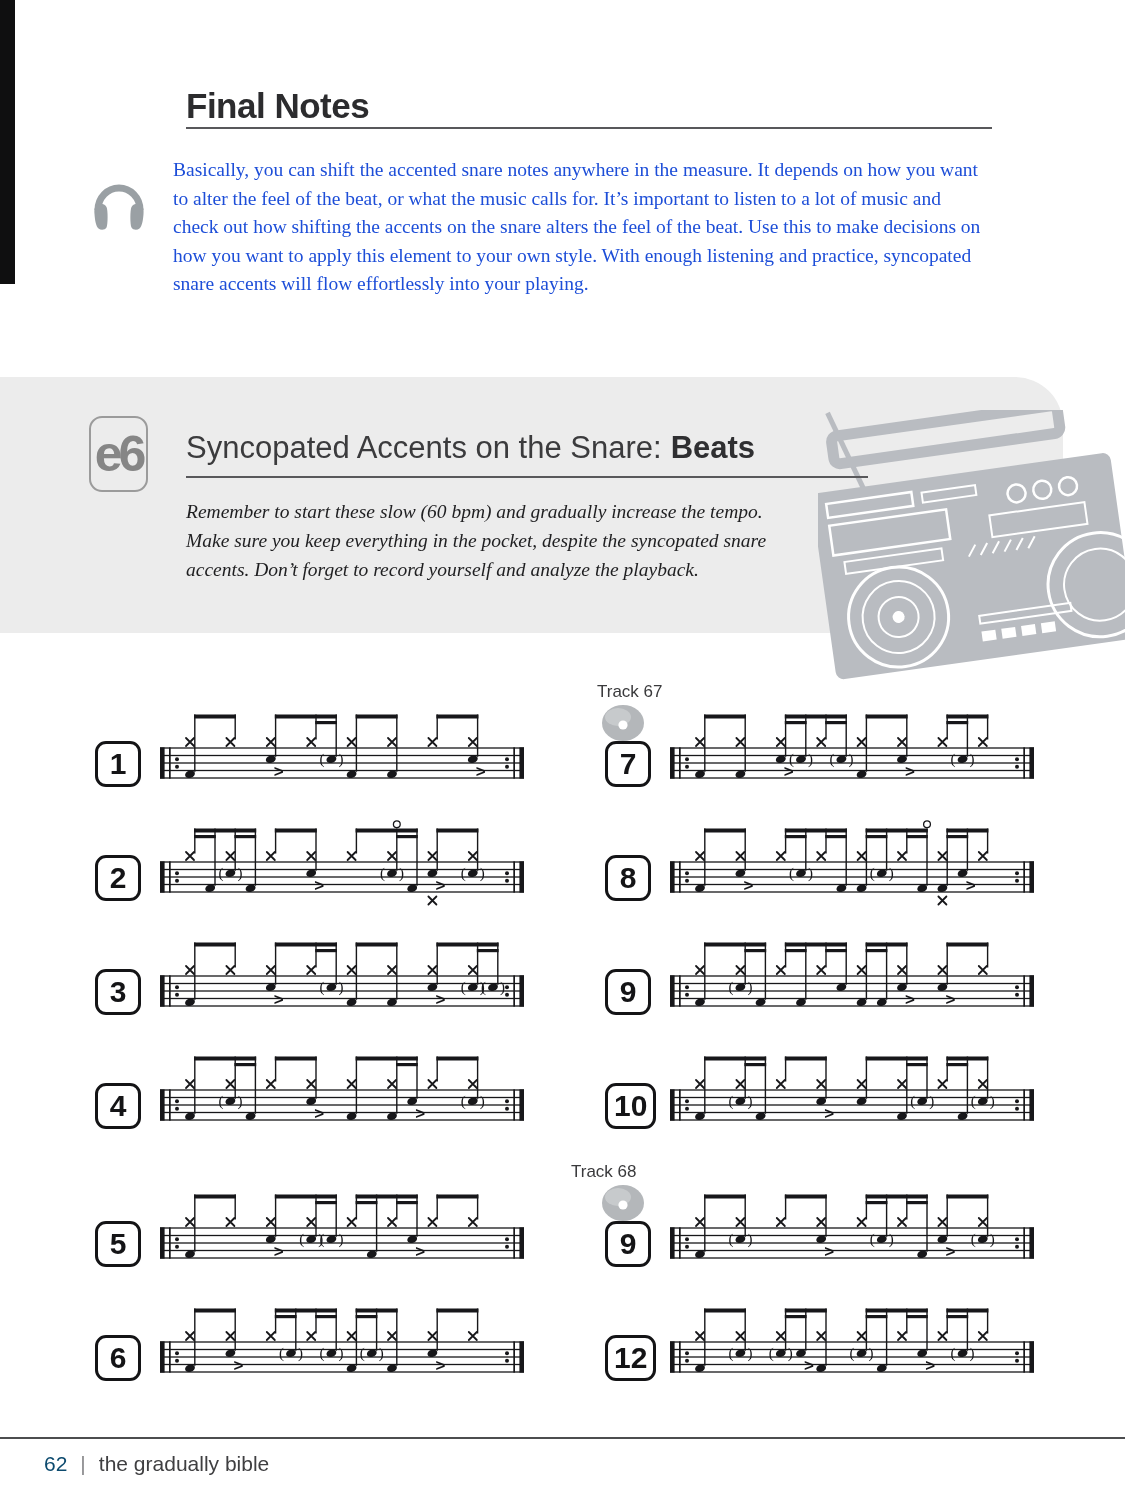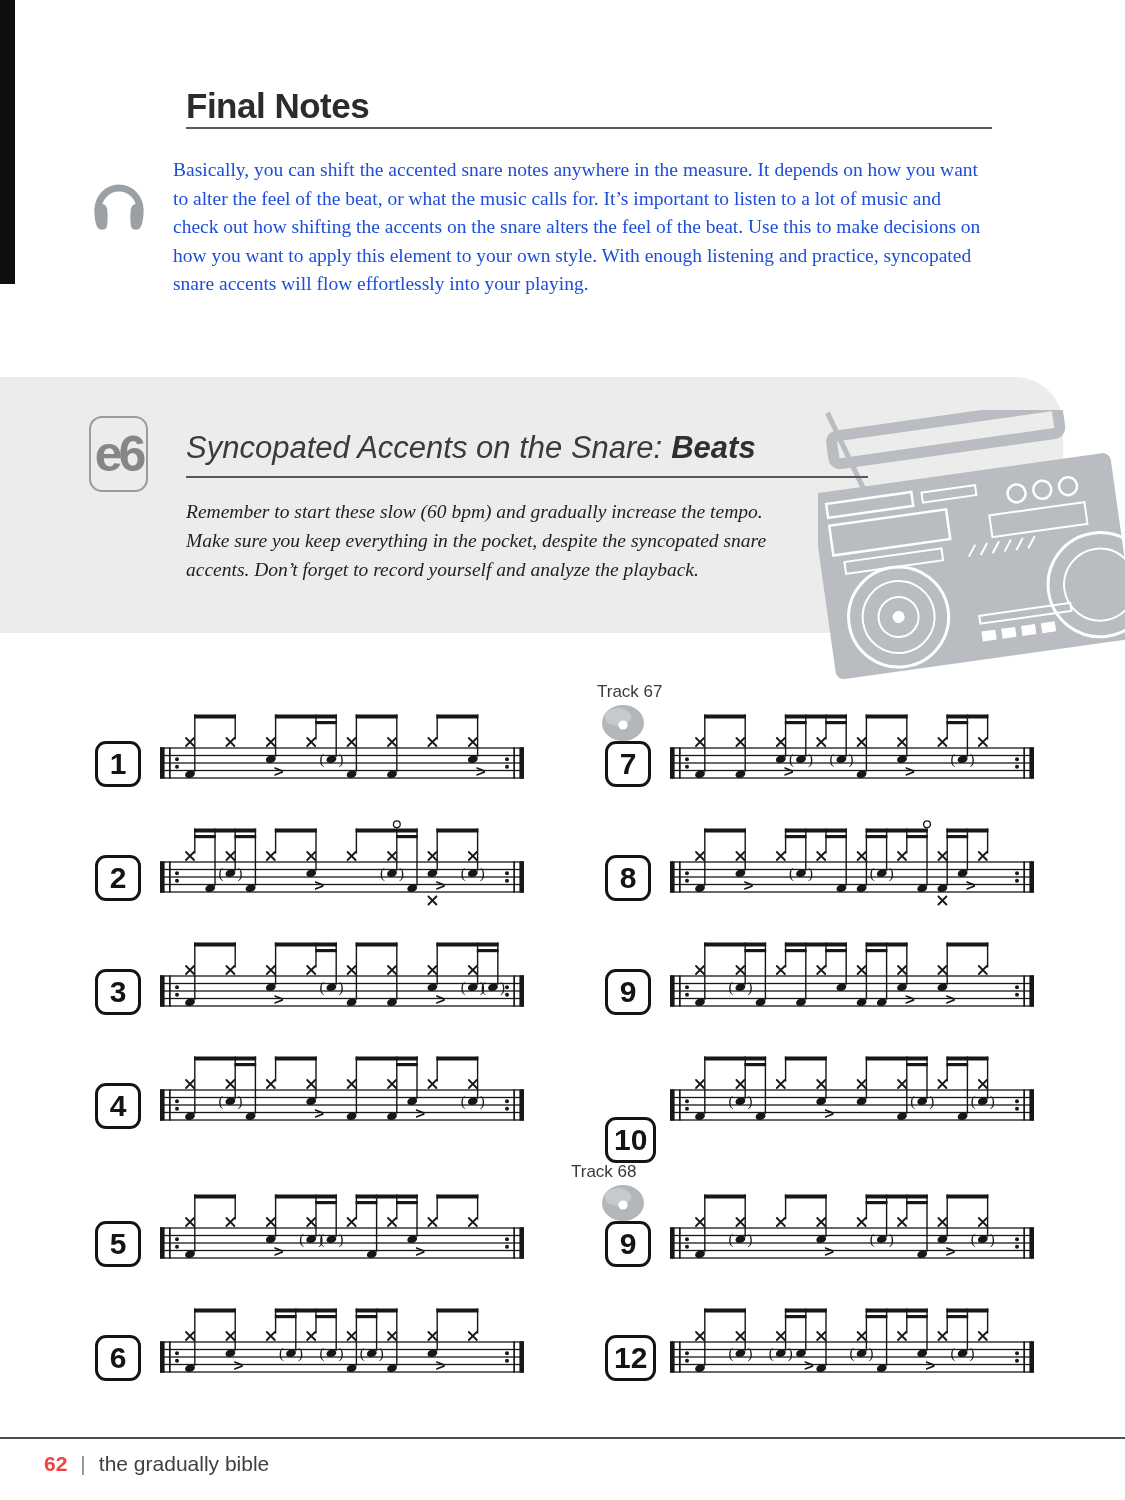--- a/index.html
+++ b/index.html
@@ -13,39 +13,39 @@
   .headphones{position:absolute;left:92px;top:170px;}
   .fn-body{position:absolute;left:173px;top:156px;width:812px;
            font-family:"Liberation Serif",serif;font-size:19.5px;line-height:28.6px;color:#1d4ed8;}
   
   .panel{position:absolute;left:0;top:377px;width:1063px;height:256px;background:#ececec;
          border-radius:0 48px 48px 0;}
   .e6-badge{position:absolute;left:89px;top:416px;width:59px;height:76px;box-sizing:border-box;
             border:2.5px solid #9b9b9b;border-radius:13px;overflow:hidden;
             display:flex;align-items:center;justify-content:center;
             font-size:50px;font-weight:800;color:#868686;letter-spacing:-4px;line-height:56px;}
-  .ex-title{position:absolute;left:186px;top:430px;font-size:31px;font-weight:400;color:#3b3b3d;font-style:italic;}
+  .ex-title{position:absolute;left:186px;top:430px;font-size:31px;font-weight:400;color:#3b3b3d;}
   .ex-title b{margin-left:9px;font-weight:700;color:#2f2f31;}
   .ex-rule{position:absolute;left:186px;top:476px;width:682px;height:2px;background:#58585b;}
   .ex-body{position:absolute;left:186px;top:497px;width:600px;
            font-family:"Liberation Serif",serif;font-size:19.5px;line-height:29px;color:#1f1f21;font-style:italic;}
   .boombox{position:absolute;left:818px;top:410px;width:310px;height:280px;}
   
   .sheet{position:absolute;left:0;top:0;width:100%;height:100%;}
   .num-badge{position:absolute;height:46px;min-width:46px;box-sizing:border-box;padding:0 6px;
              border:3.5px solid #141416;border-radius:11px;background:#fff;
              display:flex;align-items:center;justify-content:center;
              font-size:30px;font-weight:700;color:#141416;}
   .track-label{position:absolute;font-size:17px;color:#3a3a3c;}
   .staff-svg{position:absolute;}
   .cd-icon{position:absolute;}
   
   .footer-rule{position:absolute;left:0;top:1437px;width:1125px;height:2px;background:#4c4d4f;}
   .footer-text{position:absolute;left:44px;top:1452px;font-size:21px;color:#3f3f41;}
-  .footer-text .pg{font-weight:700;color:#ef4444;}
+  .footer-text .pg{font-weight:400;color:#0c4a6e;}
   .footer-text .sep{color:#8a8a8c;margin:0 13px;font-weight:300;}
 </style>
 </head>
 <body>
 
 <div class="page">
 
   <div class="edge-tab"></div>
 
   <div class="fn-title">Final Notes</div>
@@ -608,21 +608,21 @@
           <ellipse cx="205.6" cy="68.25" rx="5" ry="3.6" fill="#17171a" transform="rotate(-16 205.6 68.25)"></ellipse>
           <ellipse cx="225.79999999999998" cy="68.25" rx="5" ry="3.6" fill="#17171a" transform="rotate(-16 225.79999999999998 68.25)"></ellipse>
           <path d="M242,32 L250,40 M242,40 L250,32" stroke="#17171a" stroke-width="1.8" fill="none" stroke-linecap="round"></path>
           <ellipse cx="246" cy="53.25" rx="5" ry="3.6" fill="#17171a" transform="rotate(-16 246 53.25)"></ellipse>
           <text x="254" y="71" font-size="17" font-weight="700" font-family="&quot;Liberation Sans&quot;,sans-serif" fill="#17171a" text-anchor="middle">&gt;</text>
           <path d="M282.4,32 L290.4,40 M282.4,40 L290.4,32" stroke="#17171a" stroke-width="1.8" fill="none" stroke-linecap="round"></path>
           <ellipse cx="286.4" cy="53.25" rx="5" ry="3.6" fill="#17171a" transform="rotate(-16 286.4 53.25)"></ellipse>
           <text x="294.4" y="71" font-size="17" font-weight="700" font-family="&quot;Liberation Sans&quot;,sans-serif" fill="#17171a" text-anchor="middle">&gt;</text>
           <path d="M322.8,32 L330.8,40 M322.8,40 L330.8,32" stroke="#17171a" stroke-width="1.8" fill="none" stroke-linecap="round"></path>
         </svg></div>
-      <div class="num-badge" style="left: 605px; top: 1083px; margin-top: 34px;">10</div>
+      <div class="num-badge" style="left: 605px; top: 1083px;">10</div>
       <div class="staff-svg" style="left: 656px; top: 1048px;"><svg viewBox="0 0 392 100" width="392" height="100">
           <rect x="14" y="41.35" width="364" height="1.3" fill="#17171a"></rect>
           <rect x="14" y="48.85" width="364" height="1.3" fill="#17171a"></rect>
           <rect x="14" y="56.35" width="364" height="1.3" fill="#17171a"></rect>
           <rect x="14" y="63.85" width="364" height="1.3" fill="#17171a"></rect>
           <rect x="14" y="71.35" width="364" height="1.3" fill="#17171a"></rect>
           <rect x="14" y="41.4" width="4.6" height="31.2" fill="#17171a"></rect>
           <rect x="23" y="41.4" width="1.7" height="31.2" fill="#17171a"></rect>
           <circle cx="31" cy="53.25" r="2" fill="#17171a"></circle>
           <circle cx="31" cy="60.75" r="2" fill="#17171a"></circle>

